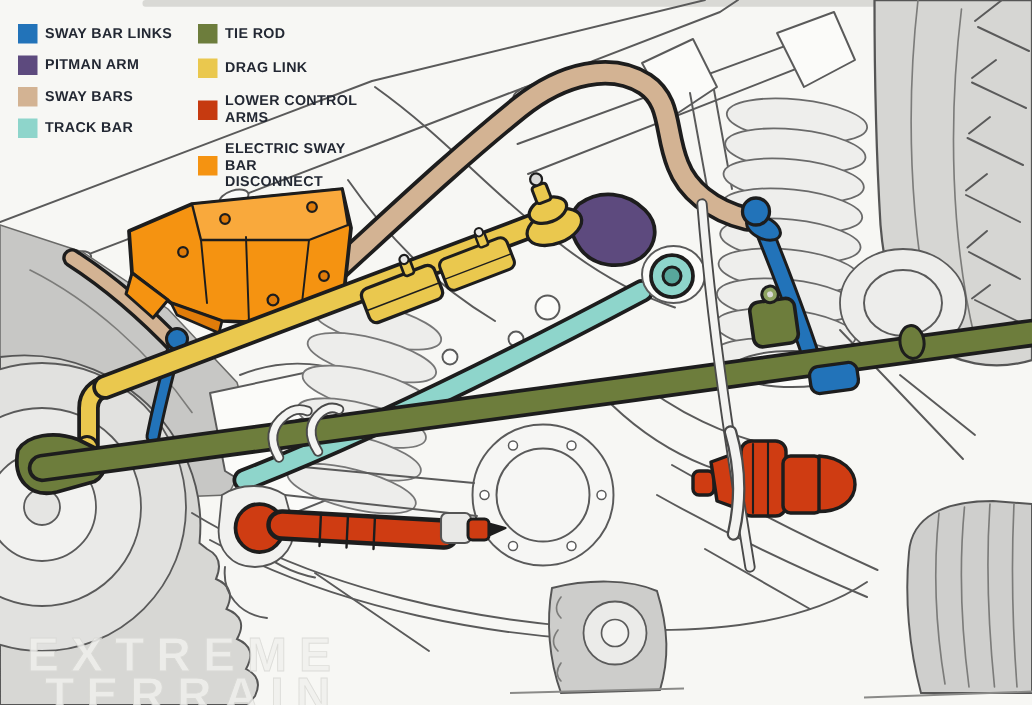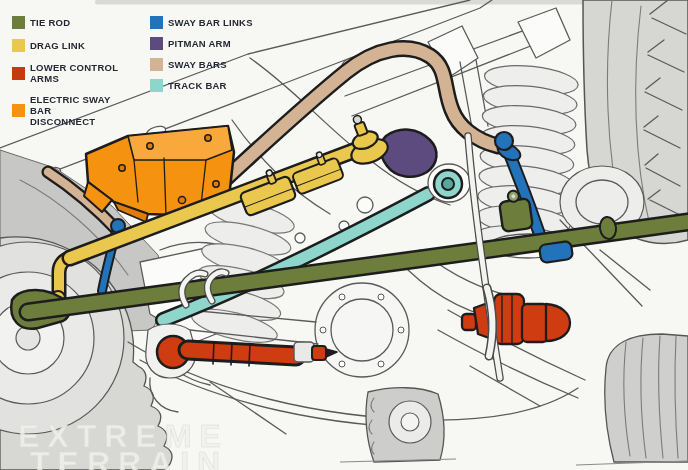--- a/index.html
+++ b/index.html
@@ -284,52 +284,52 @@
       <path fill="none" stroke="#f4f4f2" stroke-width="4.5" stroke-linecap="round" d="M212,301 Q202,285 214,275 Q220,270 226,273"></path>
     </g>
 
     <g font-family="Liberation Sans, sans-serif" font-size="32">
       <text class="wm" x="18" y="447">EXTREME</text>
       <text class="wm" x="30" y="474">TERRAIN</text>
     </g>
   </svg>
 
   <div class="legend">
+    <div class="legend-col c2">
+      <div class="legend-item">
+        <span class="swatch" style="background-color: rgb(34, 115, 185);"></span>
+        <span class="lbl">SWAY BAR LINKS</span>
+      </div>
+      <div class="legend-item">
+        <span class="swatch" style="background-color: rgb(93, 74, 126);"></span>
+        <span class="lbl">PITMAN ARM</span>
+      </div>
+      <div class="legend-item">
+        <span class="swatch" style="background-color: rgb(211, 179, 147);"></span>
+        <span class="lbl">SWAY BARS</span>
+      </div>
+      <div class="legend-item">
+        <span class="swatch" style="background-color: rgb(142, 213, 203);"></span>
+        <span class="lbl">TRACK BAR</span>
+      </div>
+    </div>
     <div class="legend-col c1">
       <div class="legend-item">
         <span class="swatch" style="background-color: rgb(109, 125, 60);"></span>
         <span class="lbl">TIE ROD</span>
       </div>
       <div class="legend-item">
         <span class="swatch" style="background-color: rgb(234, 200, 78);"></span>
         <span class="lbl">DRAG LINK</span>
       </div>
       <div class="legend-item">
         <span class="swatch" style="background-color: rgb(198, 58, 16);"></span>
         <span class="lbl">LOWER CONTROL
 ARMS</span>
       </div>
       <div class="legend-item">
         <span class="swatch" style="background-color: rgb(245, 147, 17);"></span>
         <span class="lbl">ELECTRIC SWAY BAR
 DISCONNECT</span>
       </div>
     </div>
-    <div class="legend-col c2">
-      <div class="legend-item">
-        <span class="swatch" style="background-color: rgb(34, 115, 185);"></span>
-        <span class="lbl">SWAY BAR LINKS</span>
-      </div>
-      <div class="legend-item">
-        <span class="swatch" style="background-color: rgb(93, 74, 126);"></span>
-        <span class="lbl">PITMAN ARM</span>
-      </div>
-      <div class="legend-item">
-        <span class="swatch" style="background-color: rgb(211, 179, 147);"></span>
-        <span class="lbl">SWAY BARS</span>
-      </div>
-      <div class="legend-item">
-        <span class="swatch" style="background-color: rgb(142, 213, 203);"></span>
-        <span class="lbl">TRACK BAR</span>
-      </div>
-    </div>
   </div>
 </div>
 
 </body></html>

